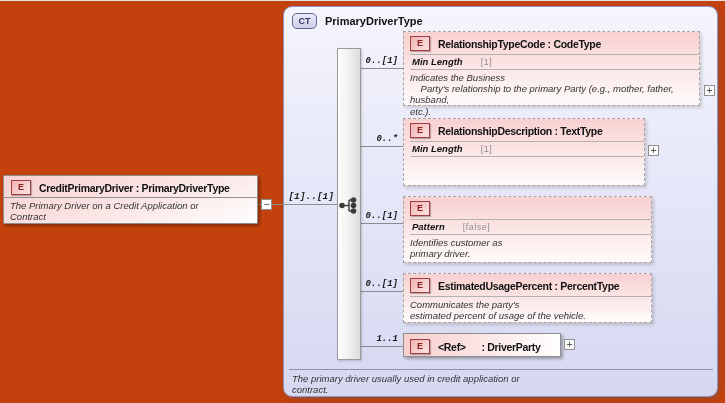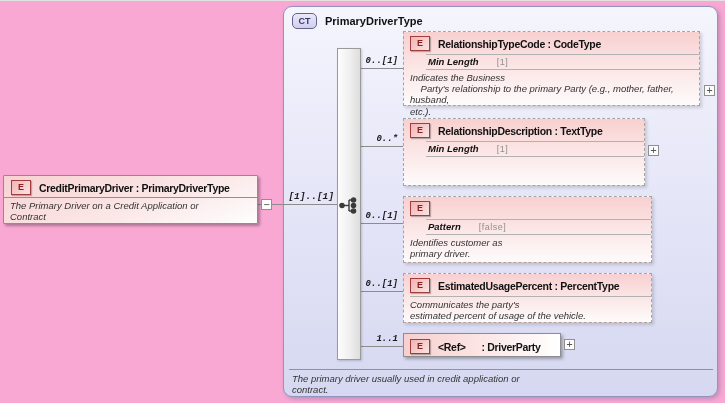--- a/index.html
+++ b/index.html
@@ -1,18 +1,18 @@
 <!DOCTYPE html>
 <html><head>
 <meta charset="utf-8">
 <style>
   html,body{margin:0;padding:0;background:#fff;}
   .canvas{
     position:relative;width:725px;height:403px;overflow:hidden;
-    background:#f9a8d4;font-family:"Liberation Sans", sans-serif;
+    background:#c2410c;font-family:"Liberation Sans", sans-serif;
     border-top:1px solid #e3e3e3;
   }
   
   .ct-container{
     position:absolute;left:283px;top:5px;width:433px;height:389px;
     border:1px solid #9193c0;border-radius:9px;
     background:linear-gradient(to bottom,#f5f5fd 0%,#e6e7f8 45%,#d6d8f1 100%);
     box-shadow:2px 2px 4px rgba(90,90,120,0.35);
     z-index:0;
   }
@@ -63,21 +63,21 @@
   .e-badge{
     flex:0 0 auto;width:18px;height:13px;border:1px solid #a33c3c;
     background:linear-gradient(135deg,#f2b3b3 0%,#fbe4e4 100%);
     color:#8a2222;font-size:9px;font-weight:bold;text-align:center;line-height:13px;
     box-shadow:1px 1px 1px rgba(0,0,0,0.25);
   }
   .el-title{
     font-size:10.5px;font-weight:bold;color:#111;letter-spacing:-0.3px;white-space:pre;
   }
   .facet-row{
-    margin-left:22px;border-top:1px solid #b2b2b2;border-bottom:1px solid #b2b2b2;
+    margin-left:6px;border-top:1px solid #b2b2b2;border-bottom:1px solid #b2b2b2;
     padding:1px 4px 1px 2px;display:flex;align-items:baseline;height:12px;
   }
   .facet-name{font-size:9.5px;font-weight:bold;font-style:italic;color:#111;}
   .facet-value{font-size:9px;color:#8f8f8f;margin-left:18px;letter-spacing:0.5px;}
   .el-divider{margin-left:6px;border-top:1px solid #b2b2b2;height:0;}
   .el-desc{
     padding:2px 14px 2px 6px;font-size:9.5px;font-style:italic;color:#333;
     white-space:pre-wrap;line-height:1.18;
   }
   

